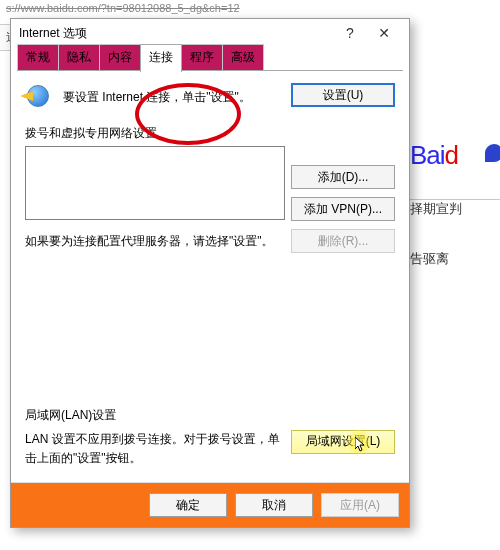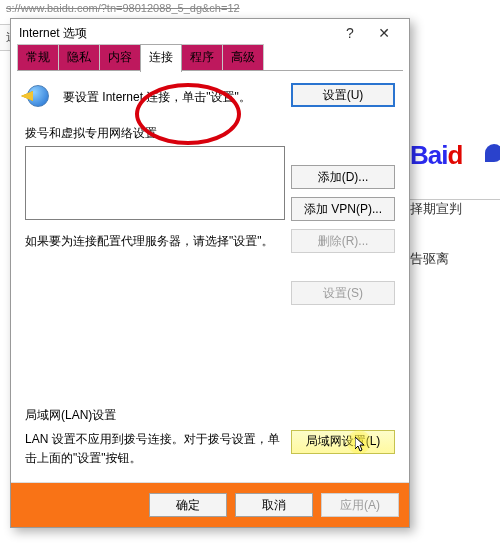--- a/index.html
+++ b/index.html
@@ -41,21 +41,21 @@
     position: absolute;
     right: 0;
     top: 0;
     bottom: 0;
     width: 90px;
     padding-top: 140px;
   }
   .baidu-logo {
     font-family: Arial, sans-serif;
     font-size: 26px;
-    font-weight: 700;
+    font-weight: 400;
     color: #2a2aee;
     letter-spacing: -1px;
   }
   .baidu-logo .red { color: #e10601; }
   .bg-line {
     border-top: 1px solid #c8c8c8;
     margin: 28px 0 0 0;
   }
   .bg-text {
     font-size: 13px;
@@ -310,21 +310,20 @@
       <button class="btn primary">设置(U)</button>
     </div>
 
     <div class="section-title">拨号和虚拟专用网络设置</div>
     <div class="listbox"></div>
 
     <div class="side-buttons">
       <button class="btn">添加(D)...</button>
       <button class="btn">添加 VPN(P)...</button>
       <button class="btn disabled">删除(R)...</button>
-      <button class="btn disabled" style="margin-top:20px">设置(S)</button>
     </div>
 
     <div class="desc-text">如果要为连接配置代理服务器，请选择"设置"。</div>
 
     <div class="lan-section">
       <div class="section-title">局域网(LAN)设置</div>
       <div class="lan-row">
         <div class="txt">LAN 设置不应用到拨号连接。对于拨号设置，单击上面的"设置"按钮。</div>
         <div class="lan-btn-wrap">
           <button class="btn highlight">局域网设置(L)</button>

